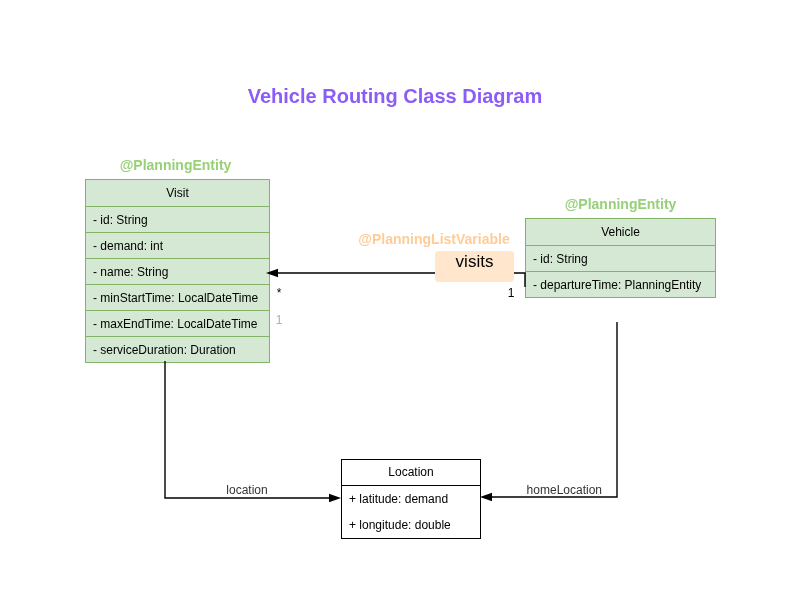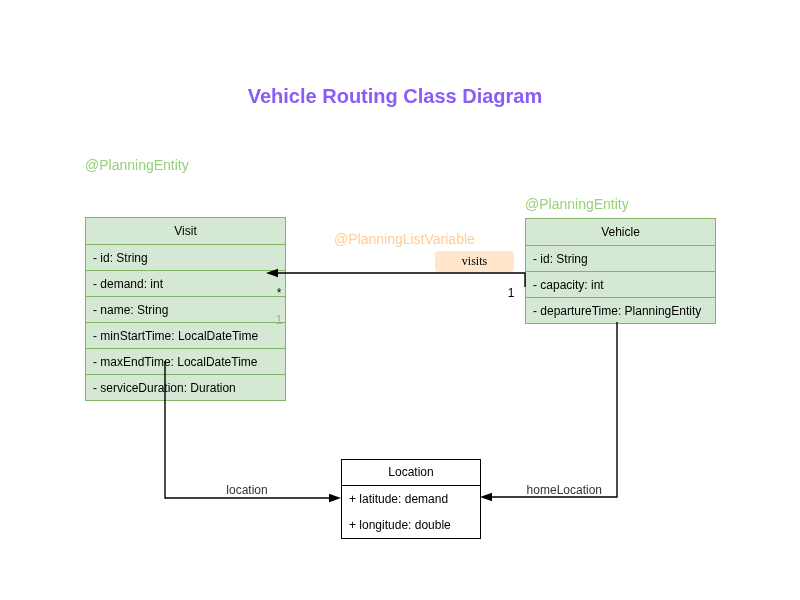--- a/index.html
+++ b/index.html
@@ -21,23 +21,23 @@
     top: 85px;
     left: 0;
     width: 790px;
     text-align: center;
     font-size: 20px;
     font-weight: bold;
     color: #8b5cf6;
   }
   .annotation {
     position: absolute;
-    text-align: left;
+    text-align: center;
     font-size: 14px;
-    font-weight: normal;
+    font-weight: bold;
     white-space: nowrap;
   }
   .annotation.green { color: var(--annotation-green, #97d077); }
   .annotation.orange { color: var(--annotation-orange, #ffcc99); }
 
   .uml-class {
     position: absolute;
     box-sizing: border-box;
     font-size: 12px;
   }
@@ -94,42 +94,41 @@
     font-size: 12px;
     text-align: center;
     color: #333333;
     white-space: nowrap;
   }
   #visits-label {
     position: absolute;
     left: 435px;
     top: 251px;
     width: 79px;
-    height: 21px;
+    height: 31px;
     line-height: 21px;
     background: var(--visits-label-fill, #ffe6cc);
     border-radius: 4px;
     text-align: center;
-    font-size: 12px;
+    font-size: 17px;
     color: #000000;
-    font-family: Liberation Serif, serif;
   }
   .multiplicity {
     position: absolute;
     width: 18px;
     text-align: center;
     font-size: 12px;
     line-height: 14px;
     color: #000000;
   }
   #mult-secondary { color: var(--multiplicity-purple, #b5a5cc); }
 
   
   #annotation-visit    { left: 85px;  width: 181px; top: 157px; }
-  #class-visit         { left: 85px;  top: 179px; width: 201px; margin-top: 38px; }
+  #class-visit         { left: 85px;  top: 179px; width: 185px; }
   #annotation-vehicle  { left: 525px; width: 191px; top: 196px; }
   #class-vehicle       { left: 525px; top: 218px; width: 191px; }
   #annotation-listvar  { left: 334px; width: 200px; top: 231px; }
   #class-location      { left: 341px; top: 459px; width: 140px; }
   #mult-star           { left: 270px; top: 286px; }
   #mult-one            { left: 502px; top: 286px; }
   #mult-secondary      { left: 270px; top: 313px; }
   #label-location      { left: 212px; top: 483px; width: 70px; }
   #label-homelocation  { left: 512px; top: 483px; width: 90px; text-align: right; }
 </style>
@@ -151,21 +150,20 @@
         <div class="uml-attr">- maxEndTime: LocalDateTime</div>
         <div class="uml-attr">- serviceDuration: Duration</div>
       </div>
   </div>
 
   <div id="annotation-vehicle" class="annotation green">@PlanningEntity</div>
   <div id="class-vehicle" class="uml-class green">
     <div class="uml-title">Vehicle</div>
     <div>
         <div class="uml-attr">- id: String</div>
-        <div class="uml-attr">- capacity: int</div>
         <div class="uml-attr">- departureTime: PlanningEntity</div>
       </div>
   </div>
 
   <div id="class-location" class="uml-class white">
     <div class="uml-title">Location</div>
     <div>
         <div class="uml-attr">+ latitude: demand</div>
         <div class="uml-attr">+ longitude: double</div>
       </div>

